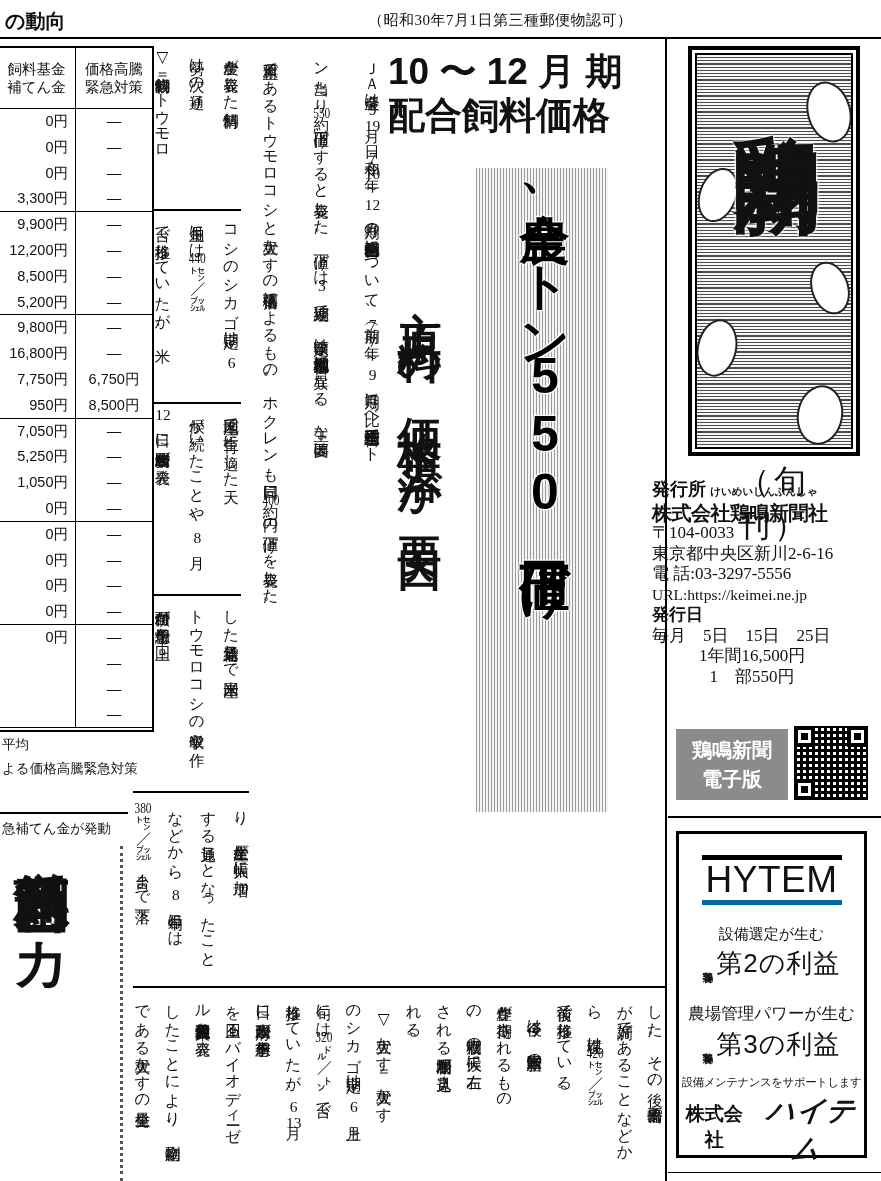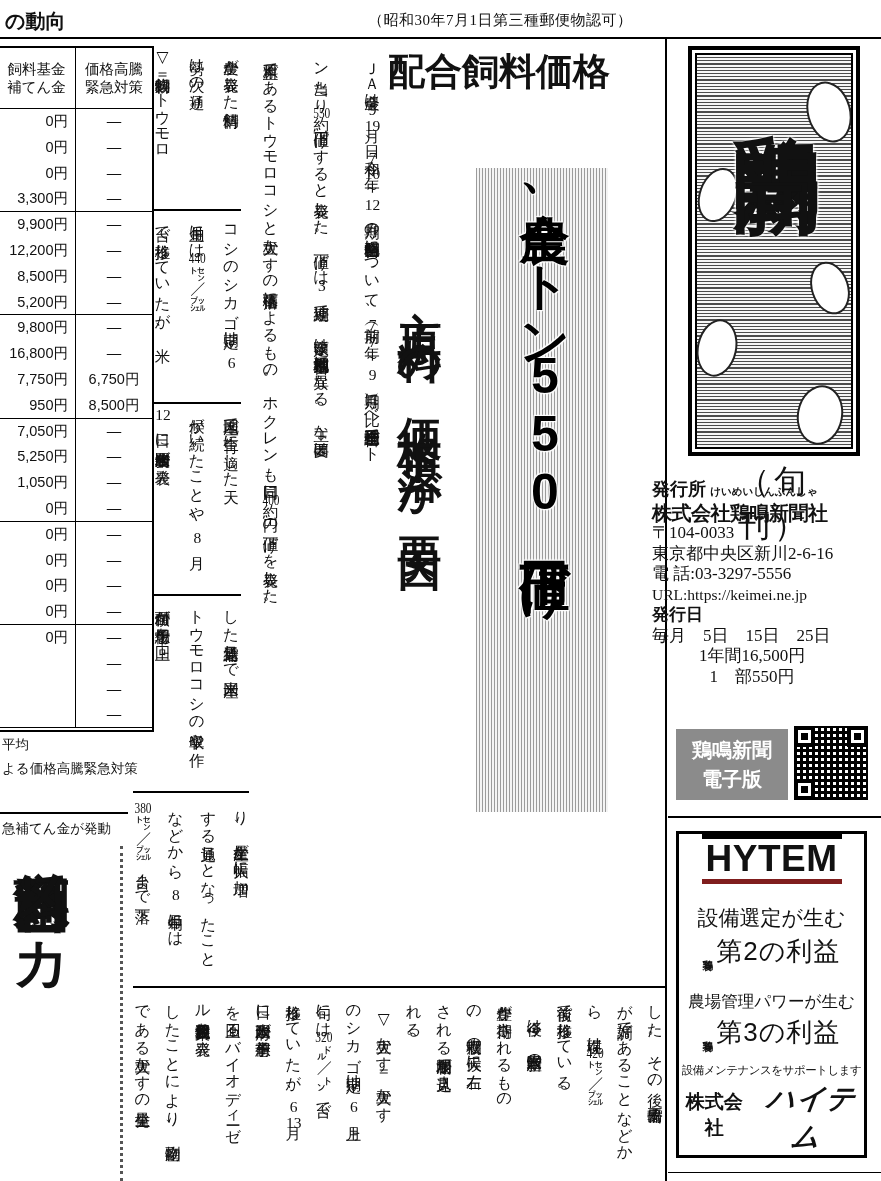--- a/index.html
+++ b/index.html
@@ -79,23 +79,23 @@
   .qr{left:794px;top:726px;width:74px;height:74px;background:
       repeating-linear-gradient(90deg,#000 0 3px,transparent 3px 6px),
       repeating-linear-gradient(0deg,#000 0 3px,#fff 3px 6px);}
   .qf{position:absolute;width:21px;height:21px;border:4px solid #000;background:#fff;box-sizing:border-box;}
   .qf::after{content:"";position:absolute;inset:3px;background:#000;}
   .mid-rule{left:668px;top:816px;width:213px;}
   .bot-rule{left:668px;top:1172px;width:213px;height:1px;}
   
   .ad{left:676px;top:831px;width:191px;height:327px;border:3px solid #000;box-sizing:border-box;
       text-align:center;font-family:"Liberation Sans","DejaVu Sans",sans-serif;}
-  .hytem{margin:0 auto 0;width:140px;border-top:5px solid #000;border-bottom:5px solid #7f1d1d;
-         font-weight:700;font-size:37px;line-height:1.08;letter-spacing:.5px;}
-  .ad-l1{margin-top:20px;font-size:21px;}
+  .hytem{margin:21px auto 0;width:140px;border-top:5px solid #000;border-bottom:5px solid #0369a1;
+         font-weight:400;font-size:37px;line-height:1.08;letter-spacing:.5px;}
+  .ad-l1{margin-top:20px;font-size:15px;}
   .benefit{display:flex;align-items:center;justify-content:center;gap:3px;margin-top:2px;}
   .yoke{writing-mode:vertical-rl;text-orientation:upright;font-size:10.5px;font-weight:900;line-height:1;}
   .bigp{font-size:26px;font-weight:400;letter-spacing:1px;}
   .ad-l2{margin-top:22px;font-size:16.5px;}
   .support{margin-top:13px;font-size:11.5px;letter-spacing:-.5px;}
   .chiprow{margin-top:14px;display:flex;align-items:center;justify-content:center;gap:3px;}
   .chip{background:#000;color:#fff;font-size:6.5px;padding:2px 2px;line-height:1;}
   .tagline{font-size:9px;font-weight:700;letter-spacing:-.3px;}
   .corow{display:flex;align-items:baseline;justify-content:center;gap:5px;margin-top:2px;}
   .copre{font-size:19px;font-weight:900;}
@@ -225,20 +225,21 @@
   </div>
   <div class="note" style="left:2px;top:736px;">平均</div>
   <div class="note" style="left:2px;top:760px;">よる価格高騰緊急対策</div>
   <div class="note" style="left:2px;top:820px;">急補てん金が発動</div>
 
   <div class="hl lrule"></div>
   <div class="abs dotted"></div>
   <div class="abs vtu nexthead">商系飼料メーカ</div>
 
   <div class="abs kicker">
+    <div>10 〜 12 月 期</div>
     <div>配合飼料価格</div>
   </div>
 
   <div class="abs bigbox">
     <div class="vtu bighead">全農、トン550円値下げ</div>
   </div>
   <div class="abs vtu subhead">主原料の価格下落が要因</div>
 
   <div class="abs lede">
 

